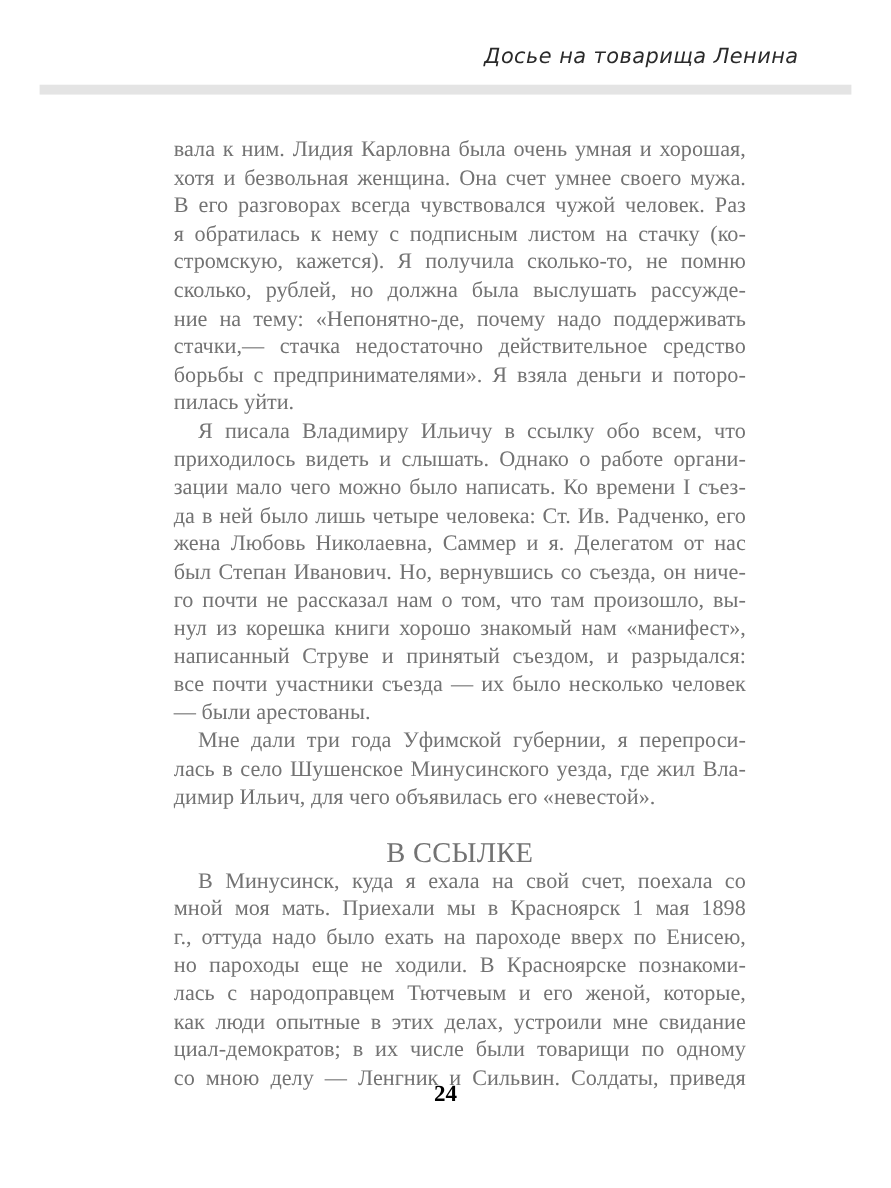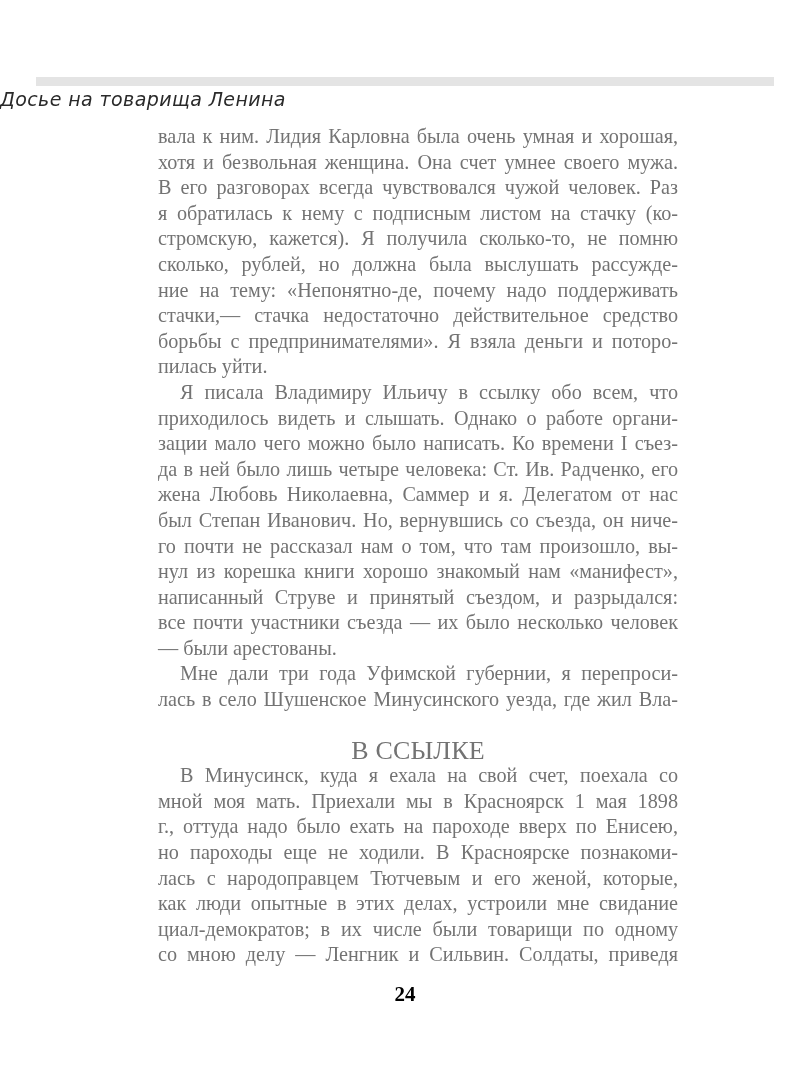--- a/index.html
+++ b/index.html
@@ -12,28 +12,27 @@
       height: 1080px;
       position: relative;
       overflow: hidden;
       color: #1a1a1a;
     }
     .running-head {
       position: absolute;
       top: 40px;
       left: 0;
       width: 726px;
-      text-align: left;
+      text-align: right;
       font-family: "DejaVu Sans", sans-serif;
       font-style: italic;
       font-size: 19px;
       letter-spacing: 0.4px;
       color: #2a2a2a;
       font-weight: normal;
-      margin-top: 48px;
     }
     .head-rule {
       position: absolute;
       top: 77px;
       left: 36px;
       width: 738px;
       height: 9px;
       background: #e4e4e4;
     }
     .text-block {
@@ -111,20 +110,21 @@
     <span class="line">го почти не рассказал нам о том, что там произошло, вы-</span>
     <span class="line">нул из корешка книги хорошо знакомый нам «манифест»,</span>
     <span class="line">написанный Струве и принятый съездом, и разрыдался:</span>
     <span class="line">все почти участники съезда — их было несколько человек</span>
     <span class="line last">— были арестованы.</span>
   </div>
 
   <div>
     <span class="line indent">Мне дали три года Уфимской губернии, я перепроси-</span>
     <span class="line">лась в село Шушенское Минусинского уезда, где жил Вла-</span>
+    <span class="line last">димир Ильич, для чего объявилась его «невестой».</span>
   </div>
 
   <span class="section-heading">В ССЫЛКЕ</span>
 
   <div>
     <span class="line indent">В Минусинск, куда я ехала на свой счет, поехала со</span>
     <span class="line">мной моя мать. Приехали мы в Красноярск 1 мая 1898</span>
     <span class="line">г., оттуда надо было ехать на пароходе вверх по Енисею,</span>
     <span class="line">но пароходы еще не ходили. В Красноярске познакоми-</span>
     <span class="line">лась с народоправцем Тютчевым и его женой, которые,</span>

